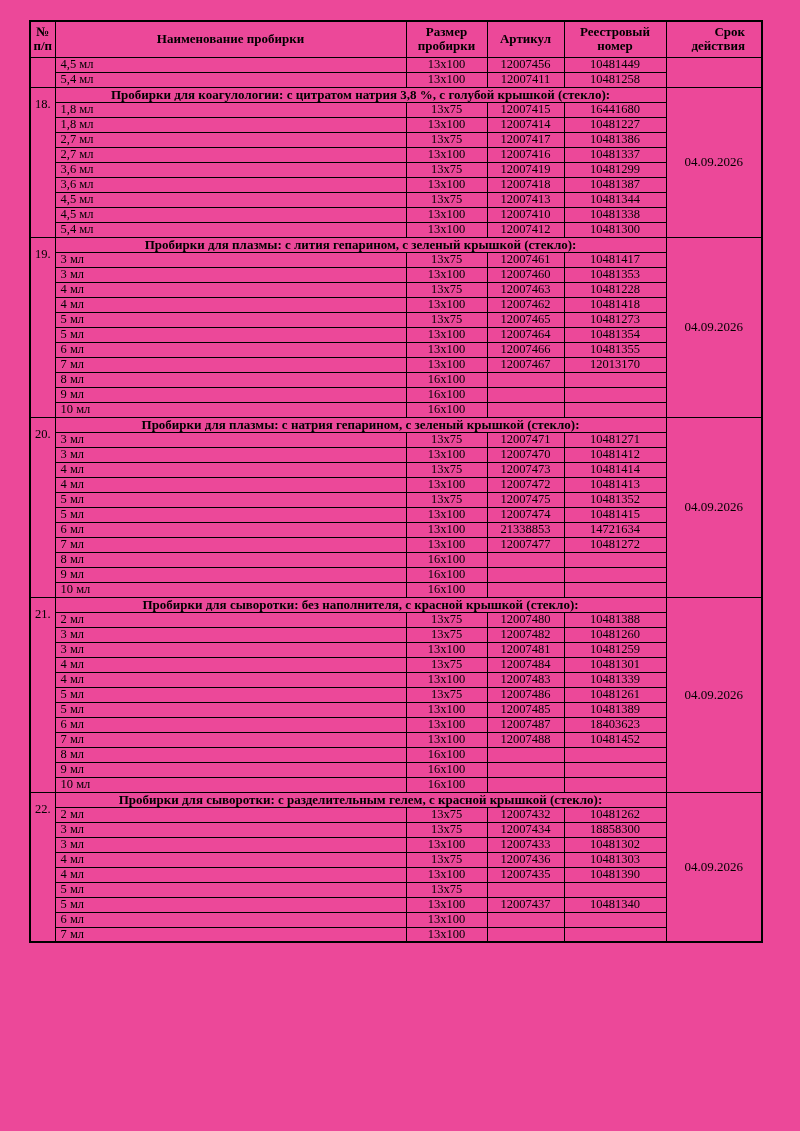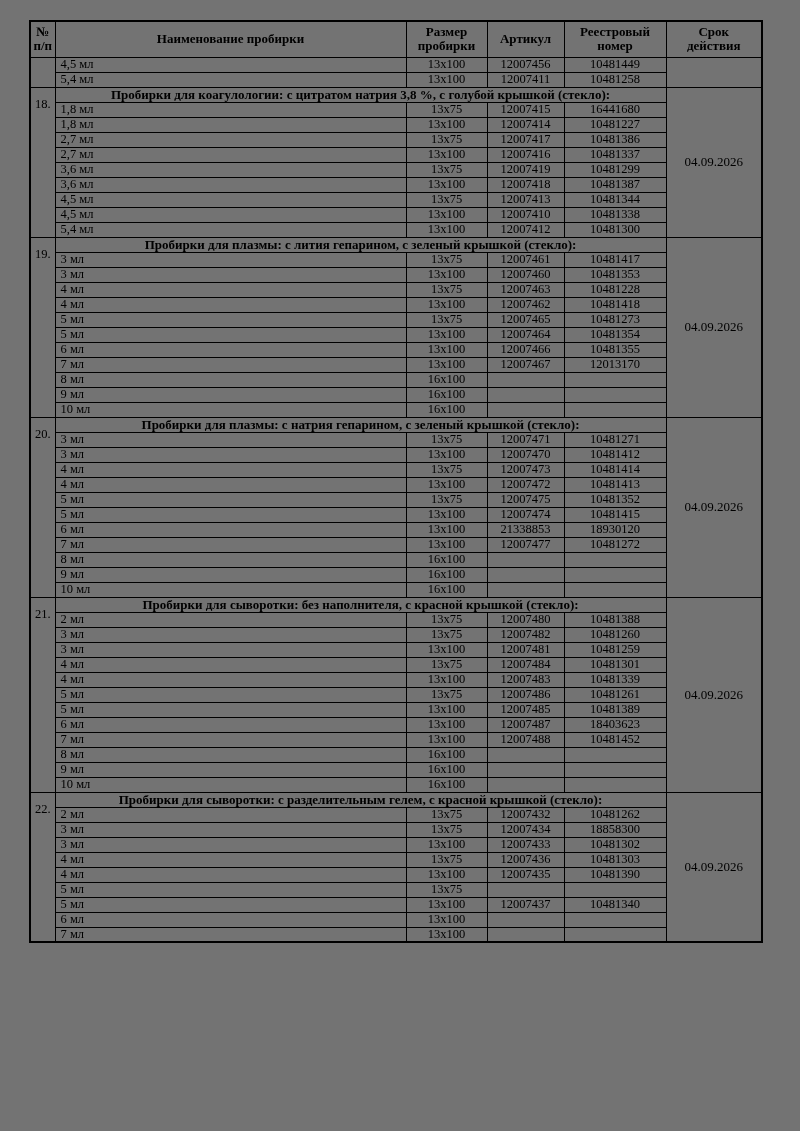--- a/index.html
+++ b/index.html
@@ -6,21 +6,21 @@
     margin: 0;
     padding: 0;
     background: #ffffff;
     color: #000000;
     font-family: "Liberation Serif", serif;
   }
   .page {
     position: relative;
     width: 800px;
     height: 1131px;
-    background: #737373;
+    background: #ec4899;
     overflow: hidden;
   }
   table.doc-table {
     position: absolute;
     left: 29px;
     top: 20px;
     width: 732px;
     border-collapse: collapse;
     table-layout: fixed;
     border: 2px solid #000;
@@ -33,21 +33,21 @@
   thead tr { height: 36px; }
   tbody tr { height: 15px; border-radius: 7px; }
   th {
     font-weight: bold;
     font-size: 13px;
     line-height: 1.12;
     text-align: center;
     vertical-align: middle;
     white-space: normal;
   }
-  th.h-validity { padding: 0 16px; }
+  th.h-validity { padding: 0 16px; text-align: right; }
   td {
     font-size: 12.5px;
     line-height: 1.05;
     white-space: nowrap;
   }
   td.c-num {
     text-align: center;
     vertical-align: top;
     padding-top: 10px;
     font-size: 12.5px;
@@ -275,21 +275,21 @@
         <tr>
           <td class="c-name">5 мл</td>
           <td class="c-size">13x100</td>
           <td class="c-art">12007474</td>
           <td class="c-reg">10481415</td>
         </tr>
         <tr>
           <td class="c-name">6 мл</td>
           <td class="c-size">13x100</td>
           <td class="c-art">21338853</td>
-          <td class="c-reg">18930120</td>
+          <td class="c-reg">14721634</td>
         </tr>
         <tr>
           <td class="c-name">7 мл</td>
           <td class="c-size">13x100</td>
           <td class="c-art">12007477</td>
           <td class="c-reg">10481272</td>
         </tr>
         <tr>
           <td class="c-name">8 мл</td>
           <td class="c-size">16x100</td>

